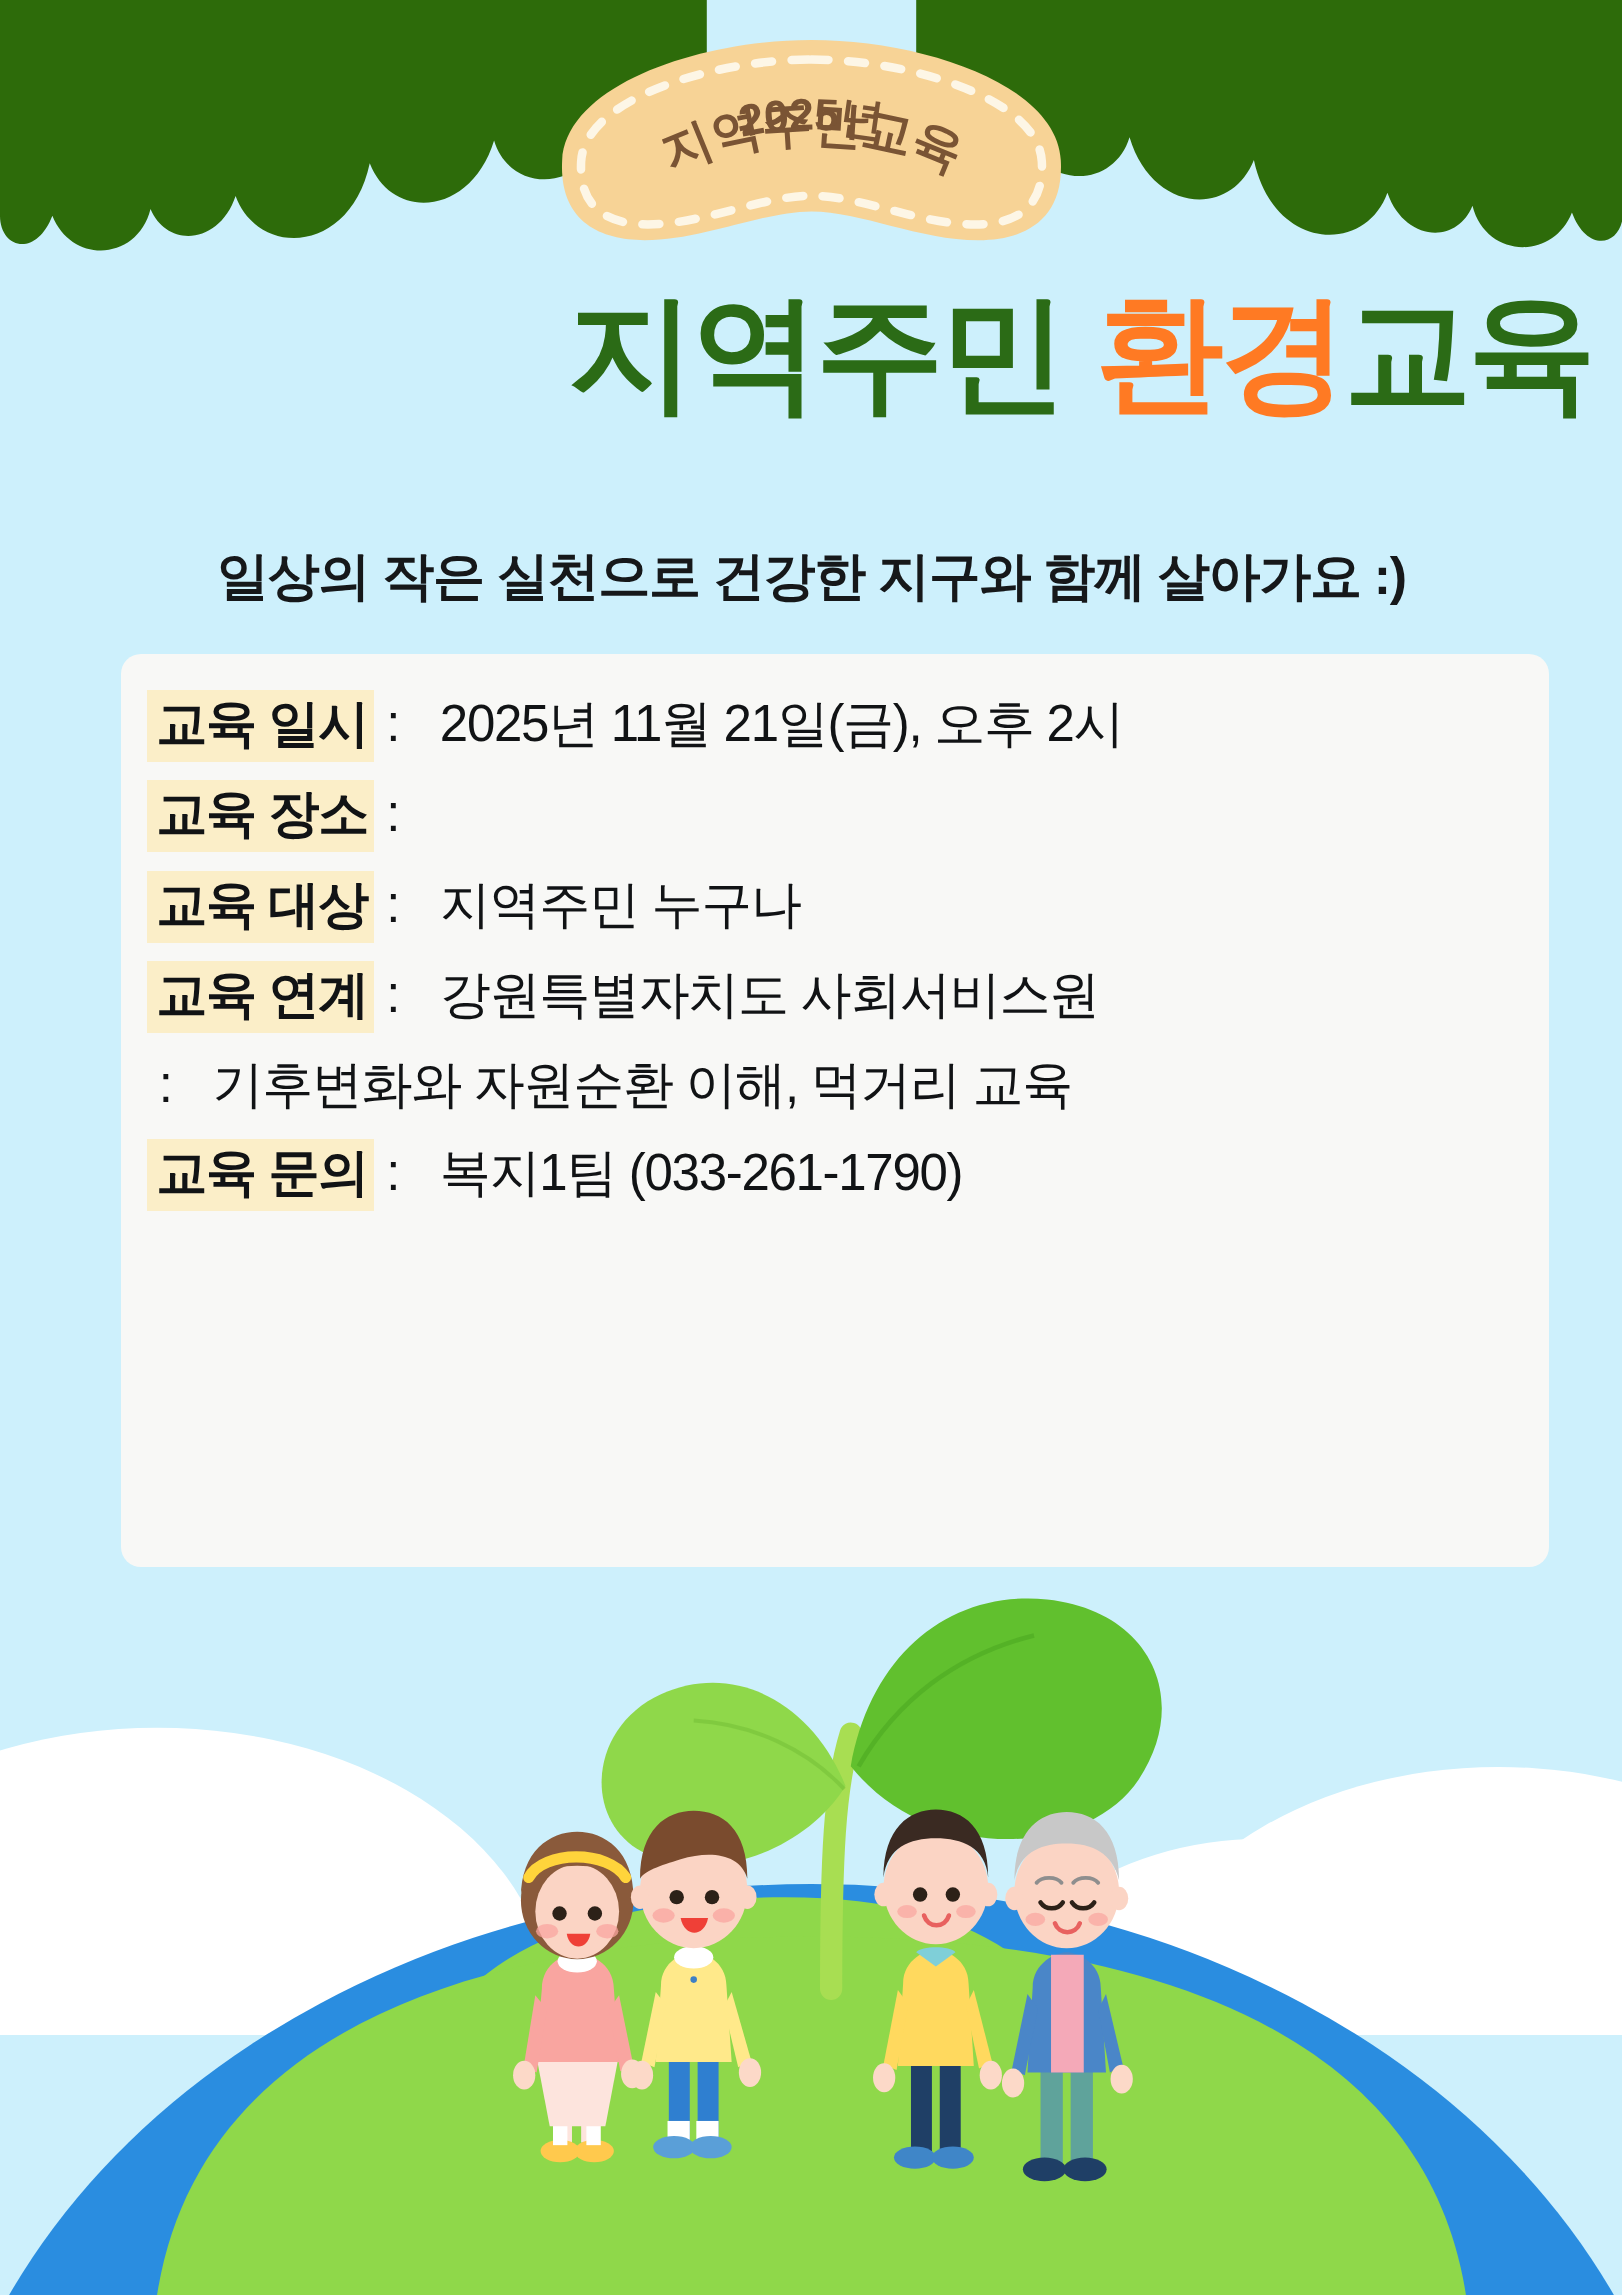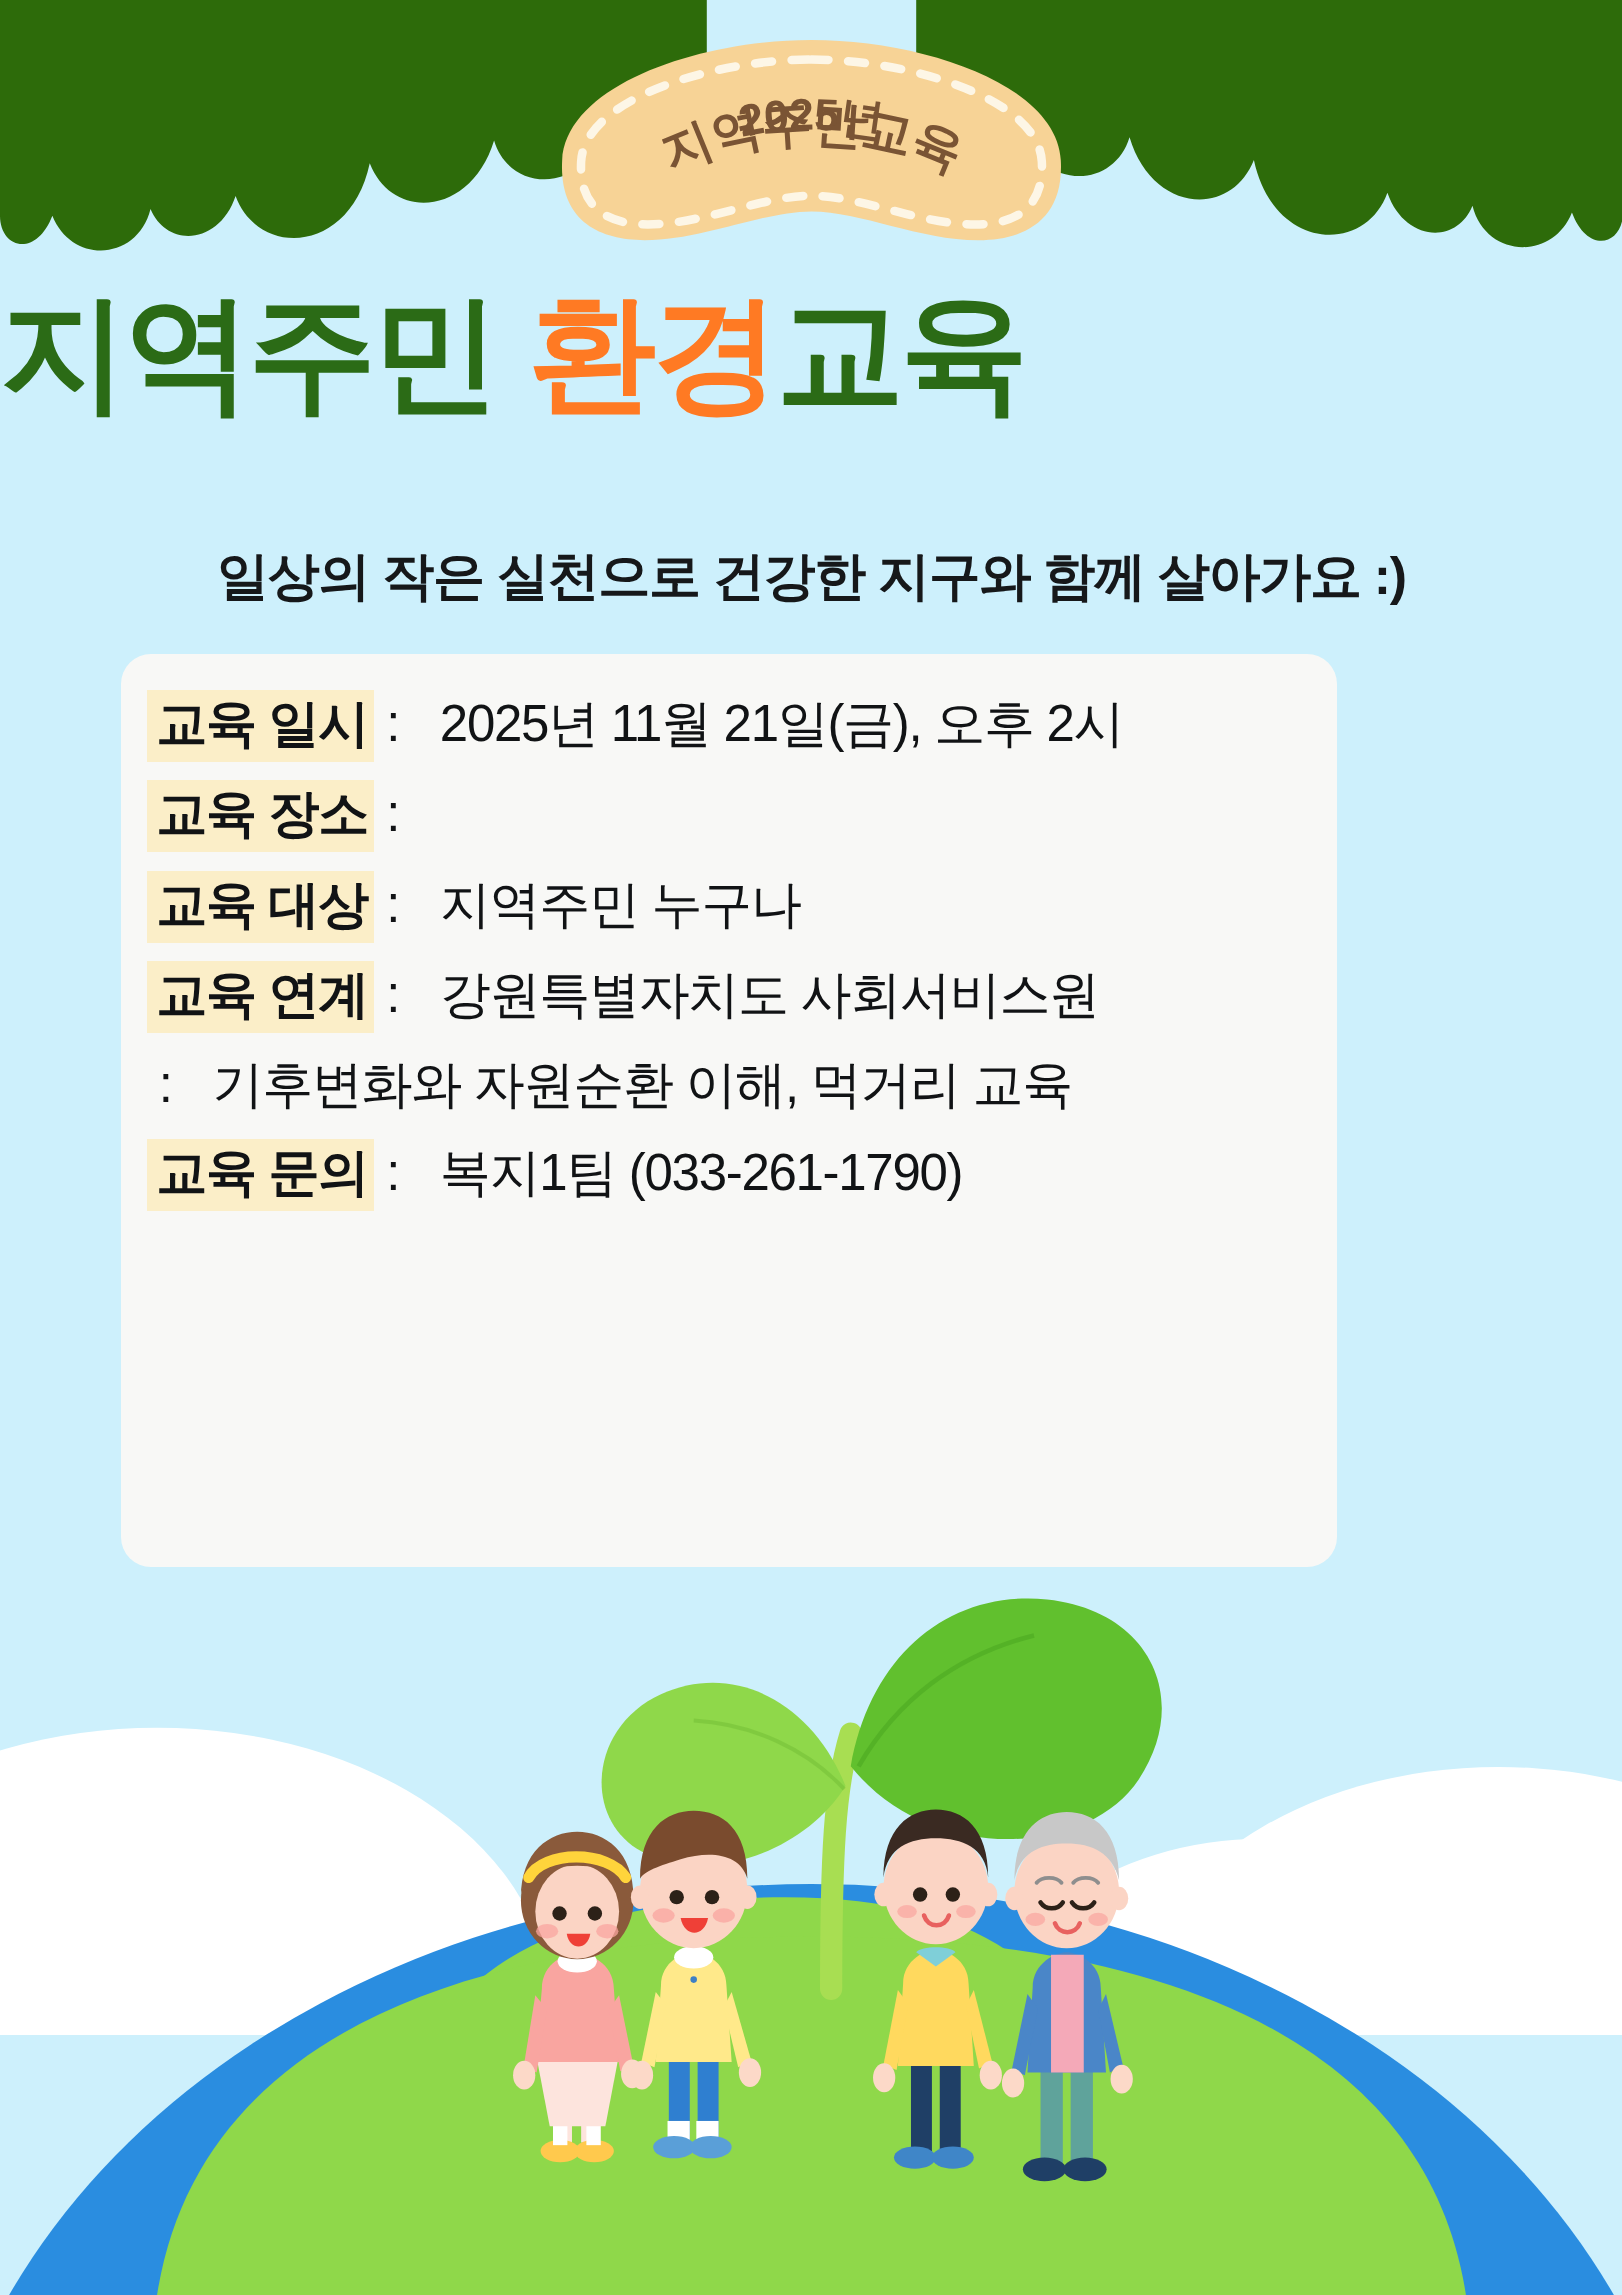--- a/index.html
+++ b/index.html
@@ -45,21 +45,21 @@
     height: 209px;
   }
   .badge-svg { position: absolute; inset: 0; }
 
   
   .headline {
     position: absolute;
     left: 0;
     top: 281px;
     width: 1592px;
-    text-align: left;
+    text-align: right;
     font-size: 128px;
     font-weight: 900;
     letter-spacing: -3.9px;
     line-height: 1.12;
     white-space: nowrap;
   }
   .headline .seg-green { color: #2b6b16; }
   .headline .seg-orange { color: #ff7a23; }
 
   
@@ -75,24 +75,24 @@
     letter-spacing: -1.3px;
     white-space: nowrap;
     margin-top: 32px;
   }
 
   
   .info-card {
     position: absolute;
     left: 121px;
     top: 654px;
-    width: 1216px;
+    width: 1428px;
     height: 913px;
     background: #f8f8f6;
-    border-radius: 30px;
+    border-radius: 20px;
     box-sizing: border-box;
     padding: 36px 46px 26px 26px;
   }
   .info-row {
     display: flex;
     align-items: baseline;
     margin-bottom: 18.3px;
     white-space: nowrap;
   }
   .info-label {

